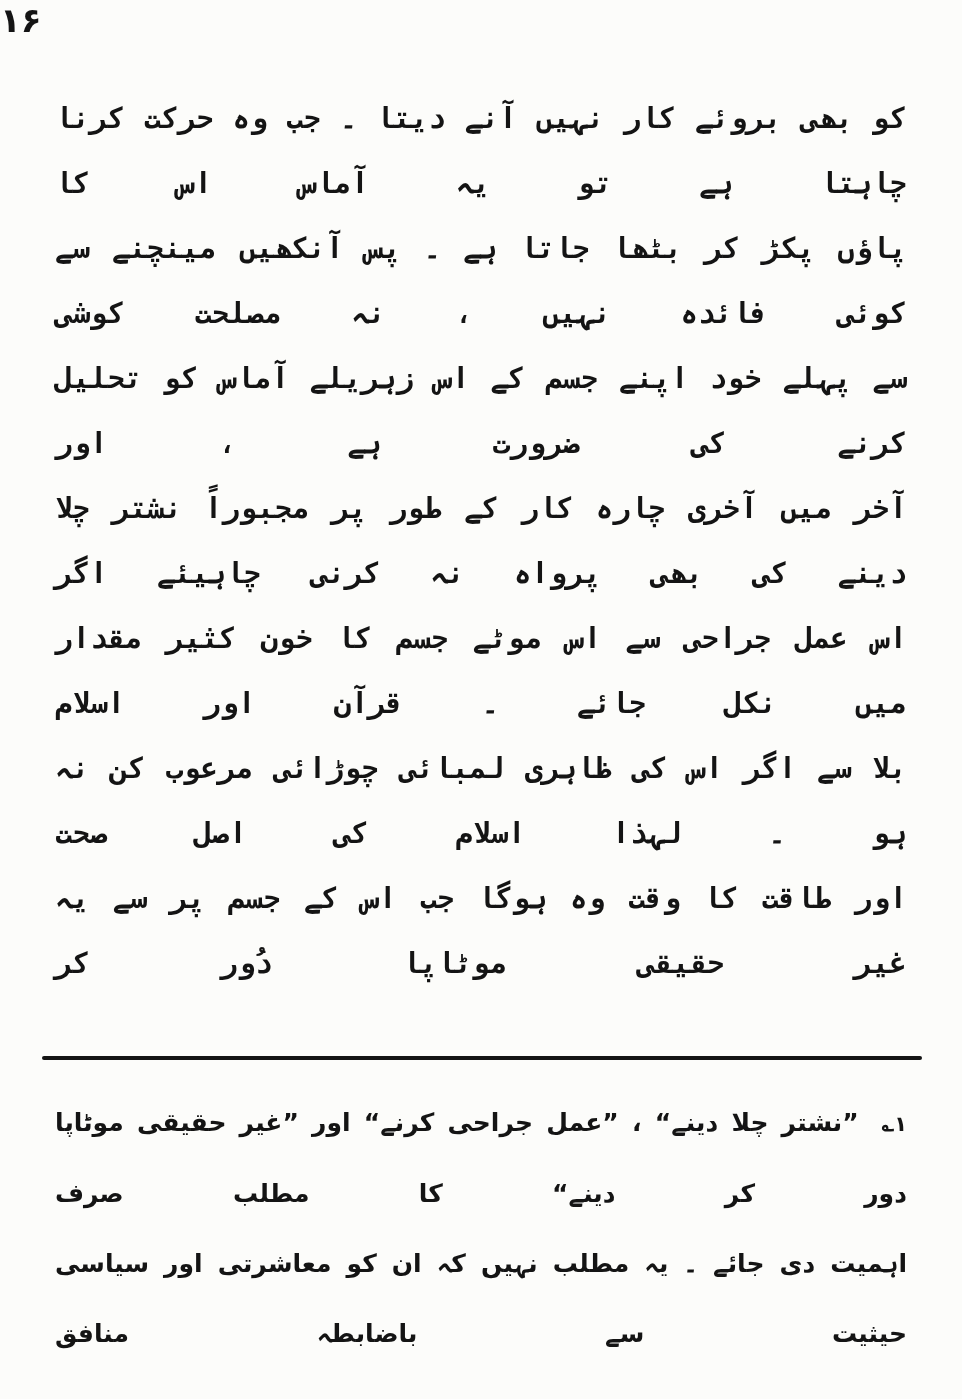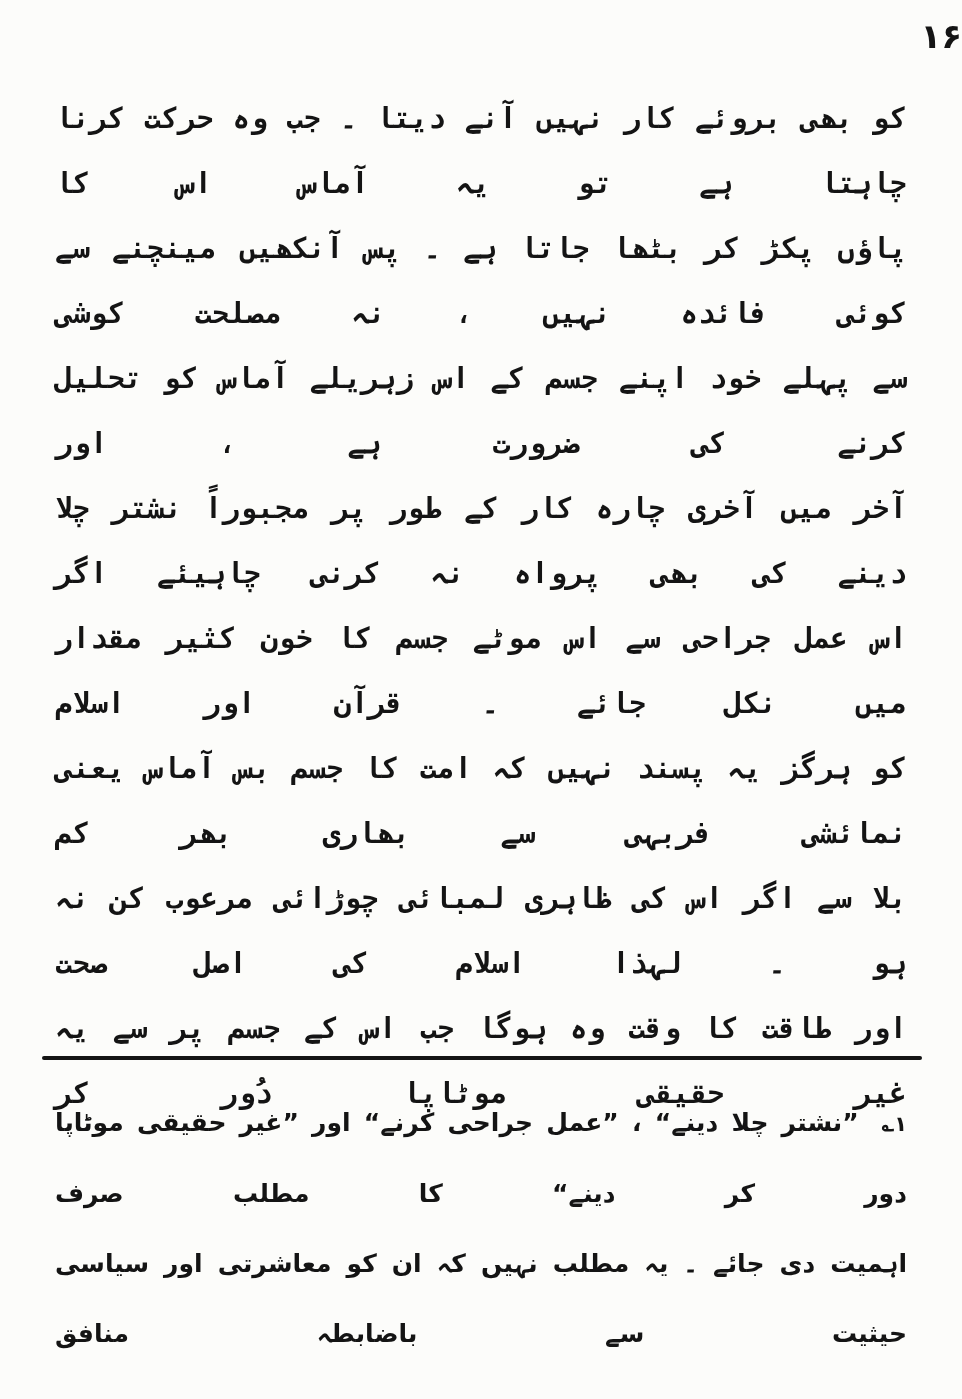--- a/index.html
+++ b/index.html
@@ -13,24 +13,24 @@
     height: 1399px;
     margin: 0 auto;
     background: #fcfcfa;
     color: #141414;
     font-family: "DejaVu Sans", sans-serif;
     direction: rtl;
     overflow: hidden;
   }
   .page-number {
     position: absolute;
-    top: 16px;
+    top: 0;
     left: 0;
     right: 0;
-    text-align: right;
+    text-align: left;
     font-size: 34px;
     font-weight: bold;
     letter-spacing: 2px;
   }
   .body-text {
     position: absolute;
     top: 88px;
     right: 55px;
     left: 55px;
     font-size: 29px;
@@ -81,21 +81,20 @@
 <div class="page">
 
   <div class="page-number">۱۶</div>
 
   <div class="body-text">
     <div class="line justified">کو بھی بروئے کار نہیں آنے دیتا ۔ جب وہ حرکت کرنا چاہتا ہے تو یہ آماس اس کا</div>
     <div class="line justified">پاؤں پکڑ کر بٹھا جاتا ہے ۔ پس آنکھیں مینچنے سے کوئی فائدہ نہیں ، نہ مصلحت کوشی</div>
     <div class="line justified">سے پہلے خود اپنے جسم کے اس زہریلے آماس کو تحلیل کرنے کی ضرورت ہے ، اور</div>
     <div class="line justified">آخر میں آخری چارہ کار کے طور پر مجبوراً نشتر چلا دینے کی بھی پرواہ نہ کرنی چاہیئے اگر</div>
     <div class="line justified">اس عمل جراحی سے اس موٹے جسم کا خون کثیر مقدار میں نکل جائے ۔ قرآن اور اسلام</div>
-    <div class="line justified">کو ہرگز یہ پسند نہیں کہ امت کا جسم بس آماس یعنی نمائشی فربہی سے بھاری بھر کم</div>
     <div class="line justified">بلا سے اگر اس کی ظاہری لمبائی چوڑائی مرعوب کن نہ ہو ۔ لہذا اسلام کی اصل صحت</div>
     <div class="line justified">اور طاقت کا وقت وہ ہوگا جب اس کے جسم پر سے یہ غیر حقیقی موٹاپا دُور کر</div>
     <div class="line para-end">
       
       
     </div>
 
   </div>
 
   <div class="divider"></div>

